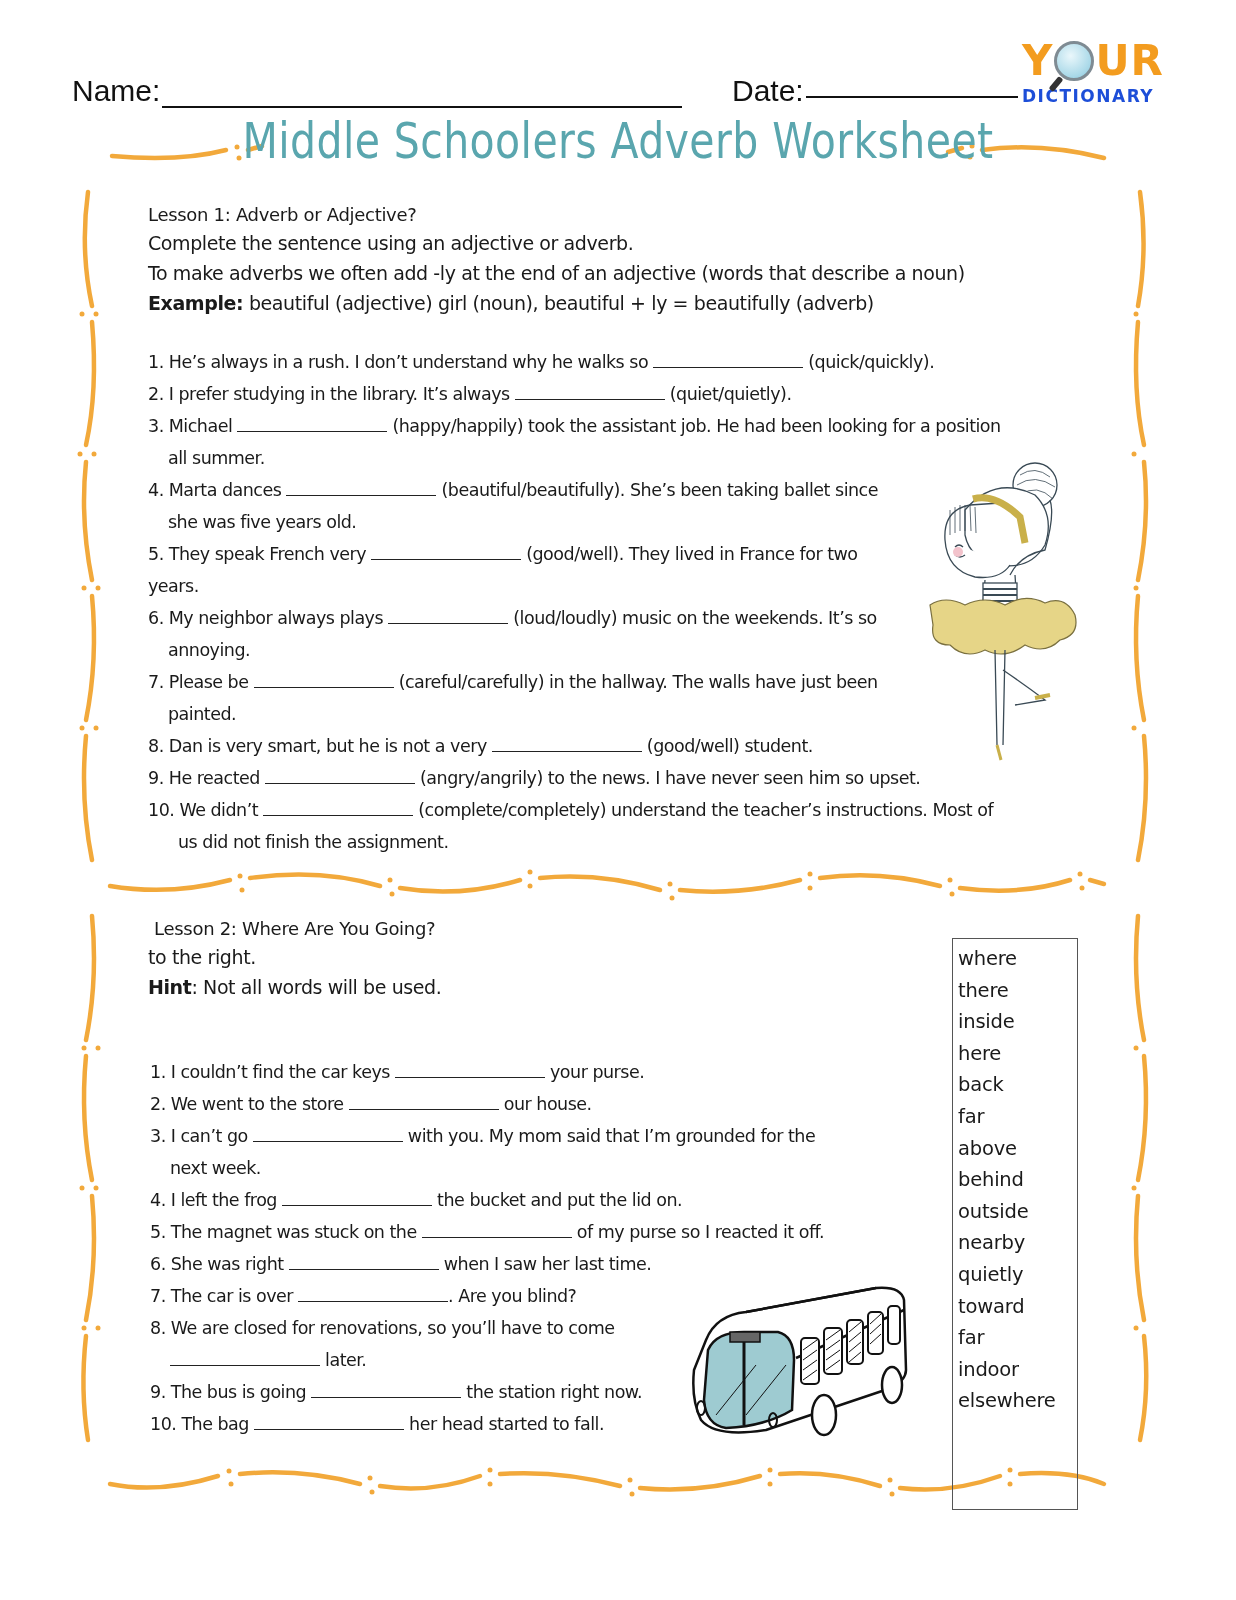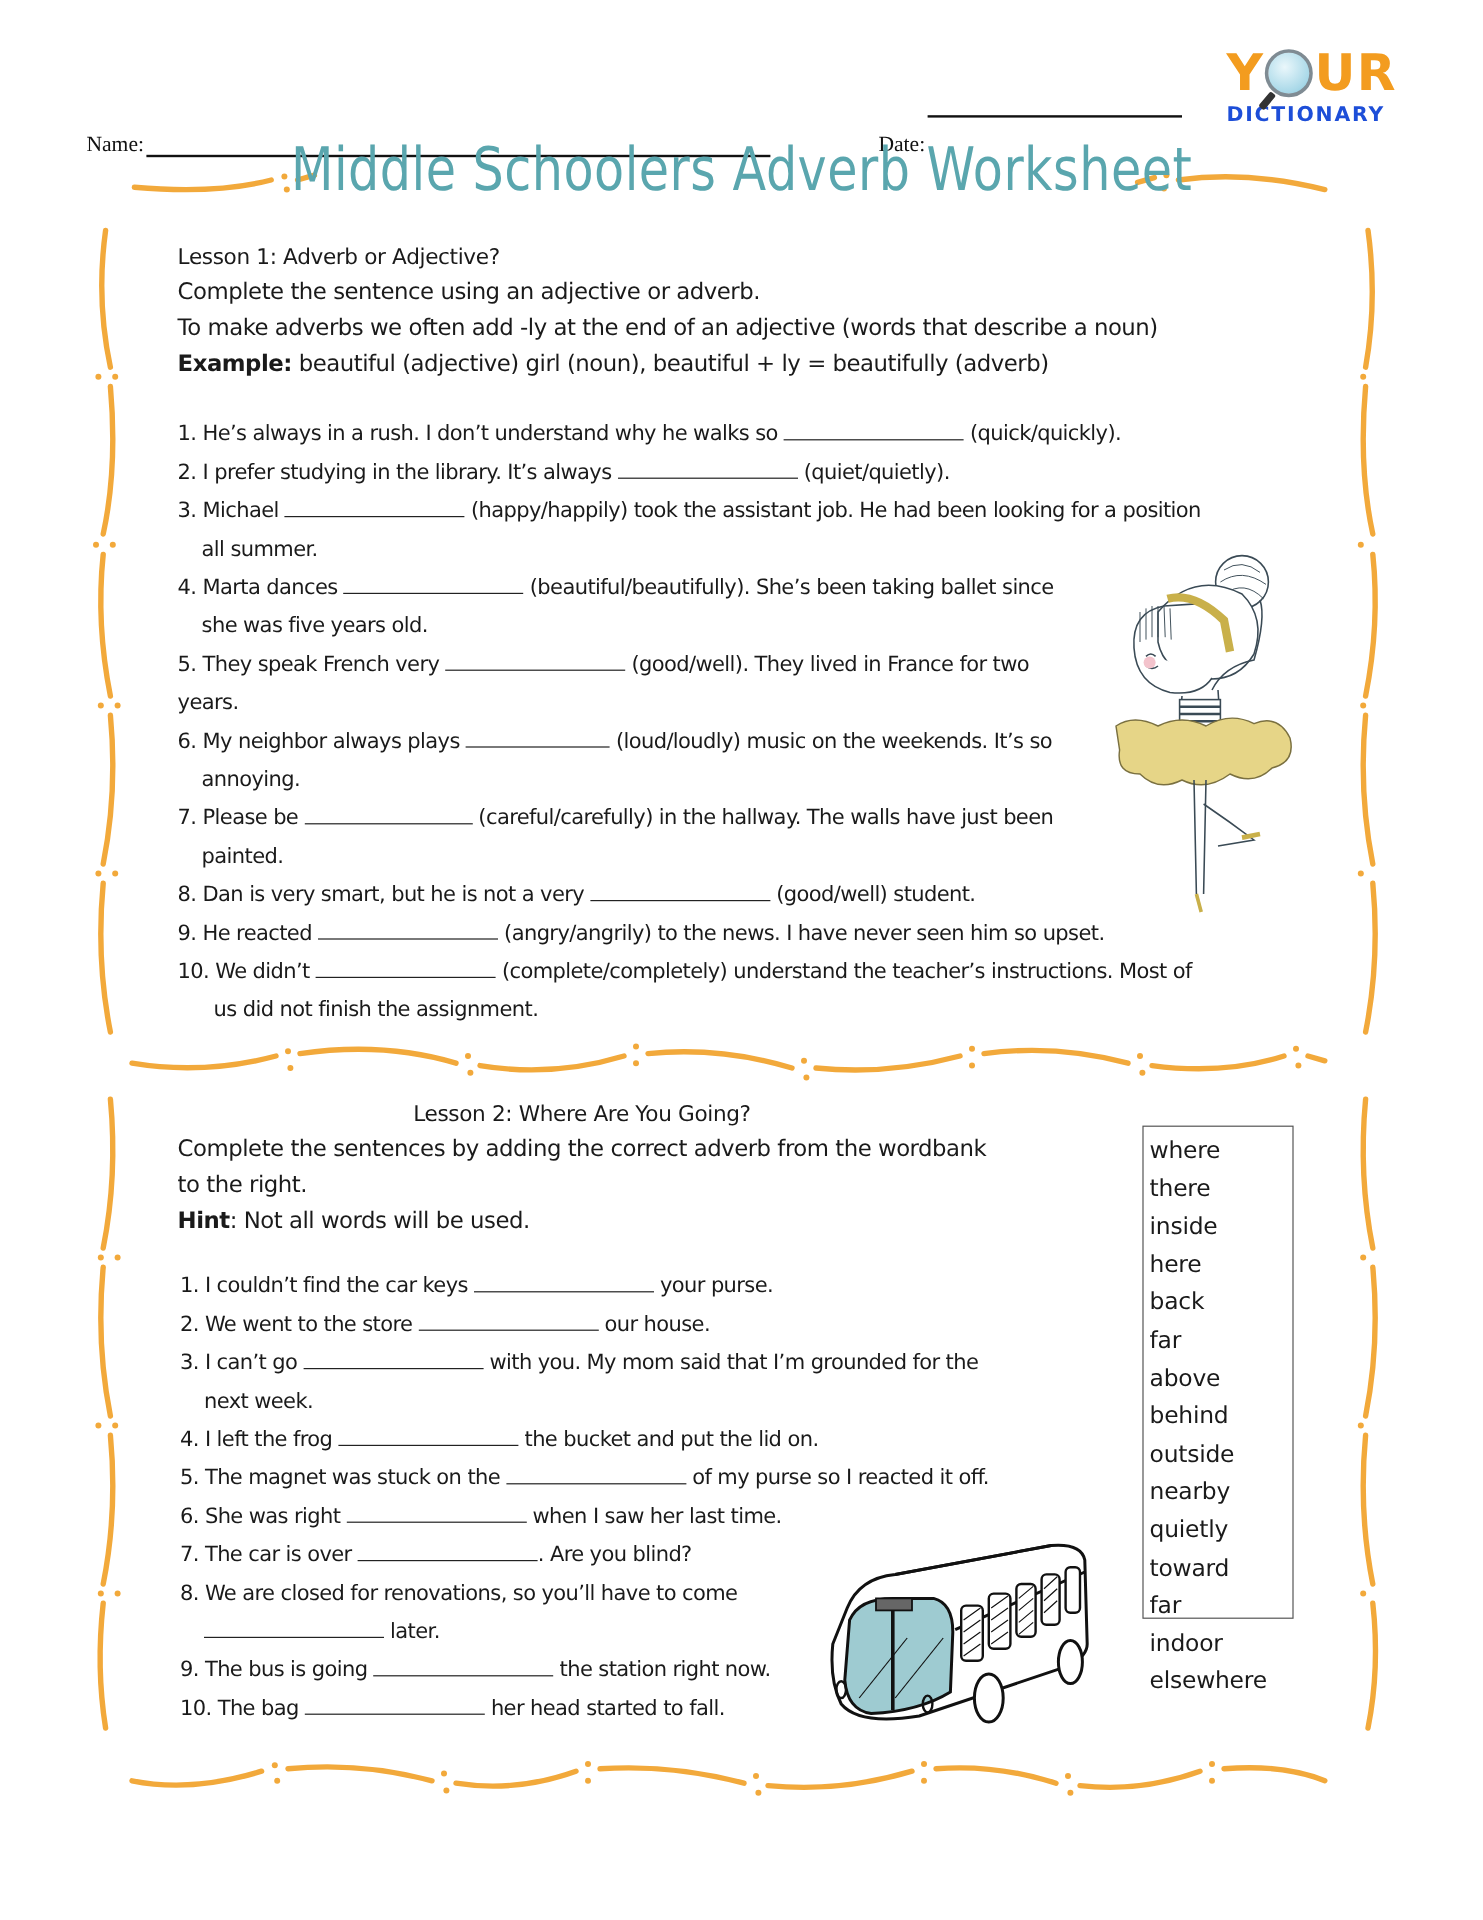--- a/index.html
+++ b/index.html
@@ -2,21 +2,21 @@
 <html><head>
 <meta charset="utf-8">
 <style>
   html, body { margin: 0; padding: 0; background: #ffffff; }
   body { width: 1236px; height: 1600px; position: relative; overflow: hidden;
          font-family: "DejaVu Sans", sans-serif; color: #1a1a1a; }
   .name-field { position: absolute; left: 72px; top: 74px; display: flex; align-items: flex-end; }
   .name-line { display: inline-block; width: 520px; border-bottom: 2px solid #111; height: 22px; margin-left: 2px; }
   .date-field { position: absolute; left: 732px; top: 74px; display: flex; align-items: flex-start; }
   .date-line { display: inline-block; width: 212px; border-bottom: 2px solid #111; height: 22px; margin-left: 2px; }
-  .field-label { font-family: Liberation Serif, serif; font-size: 18px; color: #111; margin-top: 36px; }
+  .field-label { font-family: Liberation Sans, sans-serif; font-size: 30px; color: #111; }
 
   .logo { position: absolute; left: 1022px; top: 40px; width: 142px; height: 70px; }
   .logo-your { font-family: "DejaVu Sans", sans-serif; font-weight: bold; font-size: 42px; color: #f39c1f; letter-spacing: 1px; line-height: 42px; display: flex; align-items: center; }
   .logo-o { display: inline-block; width: 34px; height: 34px; border-radius: 50%; border: 3px solid #7f8b93; background: radial-gradient(circle at 40% 35%, #eaf7fb 0%, #a8d8e8 70%, #7ec3da 100%); position: relative; margin: 0 1px; }
   .logo-o::after { content: ""; position: absolute; width: 6px; height: 16px; background: #333; left: -4px; bottom: -14px; transform: rotate(40deg); border-radius: 2px; }
   .logo-dict { font-family: "DejaVu Sans", sans-serif; font-weight: bold; font-size: 17px; color: #1d4ed8; letter-spacing: 1.5px; margin-top: 4px; }
 
   .title { position: absolute; top: 112px; left: 0; width: 1236px; text-align: center; font-family: "DejaVu Sans", sans-serif; font-size: 50px; color: #5aa6ae; letter-spacing: 0.5px; transform: scaleX(0.82); transform-origin: center; font-weight: normal; }
 
   svg.border { position: absolute; left: 0; top: 0; width: 1236px; height: 1600px; pointer-events: none; }
@@ -26,21 +26,21 @@
   .lesson-line { font-size: 19px; line-height: 30px; letter-spacing: -0.4px; }
   .lesson-line b { font-weight: bold; margin-top: 16px; }
 
   .qlist { position: absolute; left: 148px; font-size: 17.5px; letter-spacing: -0.5px; }
   .q { line-height: 32px; white-space: nowrap; }
   .q .cont { padding-left: 20px; }
   .q .cont.noindent { padding-left: 0; }
   .blank { display: inline-block; border-bottom: 1.5px solid #222; height: 16px; vertical-align: baseline; }
   .b150 { width: 150px; } .b140 { width: 140px; } .b120 { width: 120px; }
 
-  .wordbank { position: absolute; left: 952px; top: 938px; width: 126px; height: 411px; border: 1.5px solid #555; padding: 4px 0 0 5px; box-sizing: border-box; }
+  .wordbank { position: absolute; left: 952px; top: 938px; width: 126px; height: 572px; border: 1.5px solid #555; padding: 4px 0 0 5px; box-sizing: border-box; }
   .wb-item { font-size: 19.5px; line-height: 31.6px; letter-spacing: -0.2px; }
 
   .ballerina { position: absolute; left: 925px; top: 455px; width: 160px; height: 310px; }
   .bus { position: absolute; left: 686px; top: 1280px; width: 225px; height: 160px; }
 </style>
 </head>
 <body>
 
 <svg class="border" viewBox="0 0 1236 1600">
   <g fill="none" stroke="#f2a93b" stroke-width="4.5" stroke-linecap="round">
@@ -214,21 +214,20 @@
   <g fill="none" stroke="#3a4a55" stroke-width="1.3">
     <path d="M70,195 L72,290 M80,195 L78,290"></path>
     <path d="M78,215 Q100,230 120,245 L90,250"></path>
     <path d="M72,290 L76,305" stroke="#c9b04a" stroke-width="3"></path>
     <path d="M110,243 L125,240" stroke="#c9b04a" stroke-width="4"></path>
   </g>
 </svg>
 
 <div class="lesson" style="top:916px;">
   <div class="lesson-title" style="line-height:26px;text-align:center;">Lesson 2: Where Are You Going?</div>
-  <div class="lesson-line">Complete the sentences by adding the correct adverb from the wordbank</div>
   <div class="lesson-line">to the right.</div>
   <div class="lesson-line">
     <b>Hint</b><span>: Not all words will be used.</span>
   </div>
 </div>
 
 <div class="qlist" style="top:1056px; left:150px;">
   <div class="q"><span>1. I couldn’t find the car keys </span><span class="blank b150"></span><span> your purse.</span></div>
   <div class="q"><span>2. We went to the store </span><span class="blank b150"></span><span> our house.</span></div>
   <div class="q"><span>3. I can’t go </span><span class="blank b150"></span><span> with you. My mom said that I’m grounded for the</span></div>

